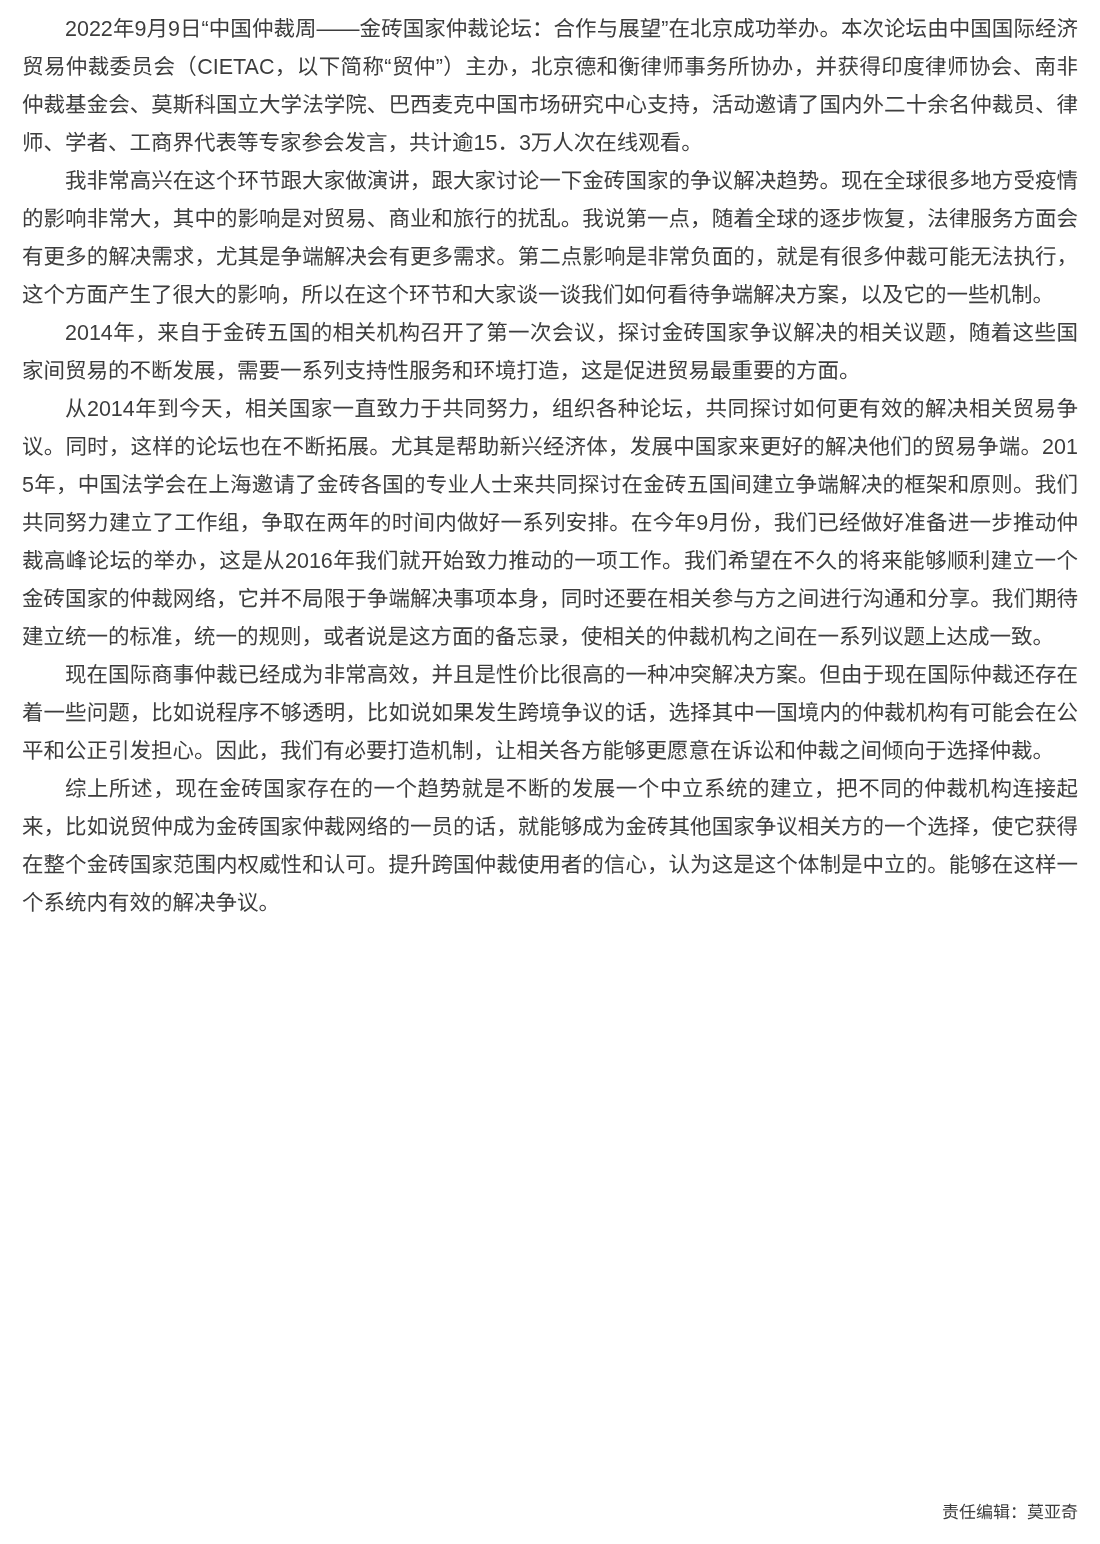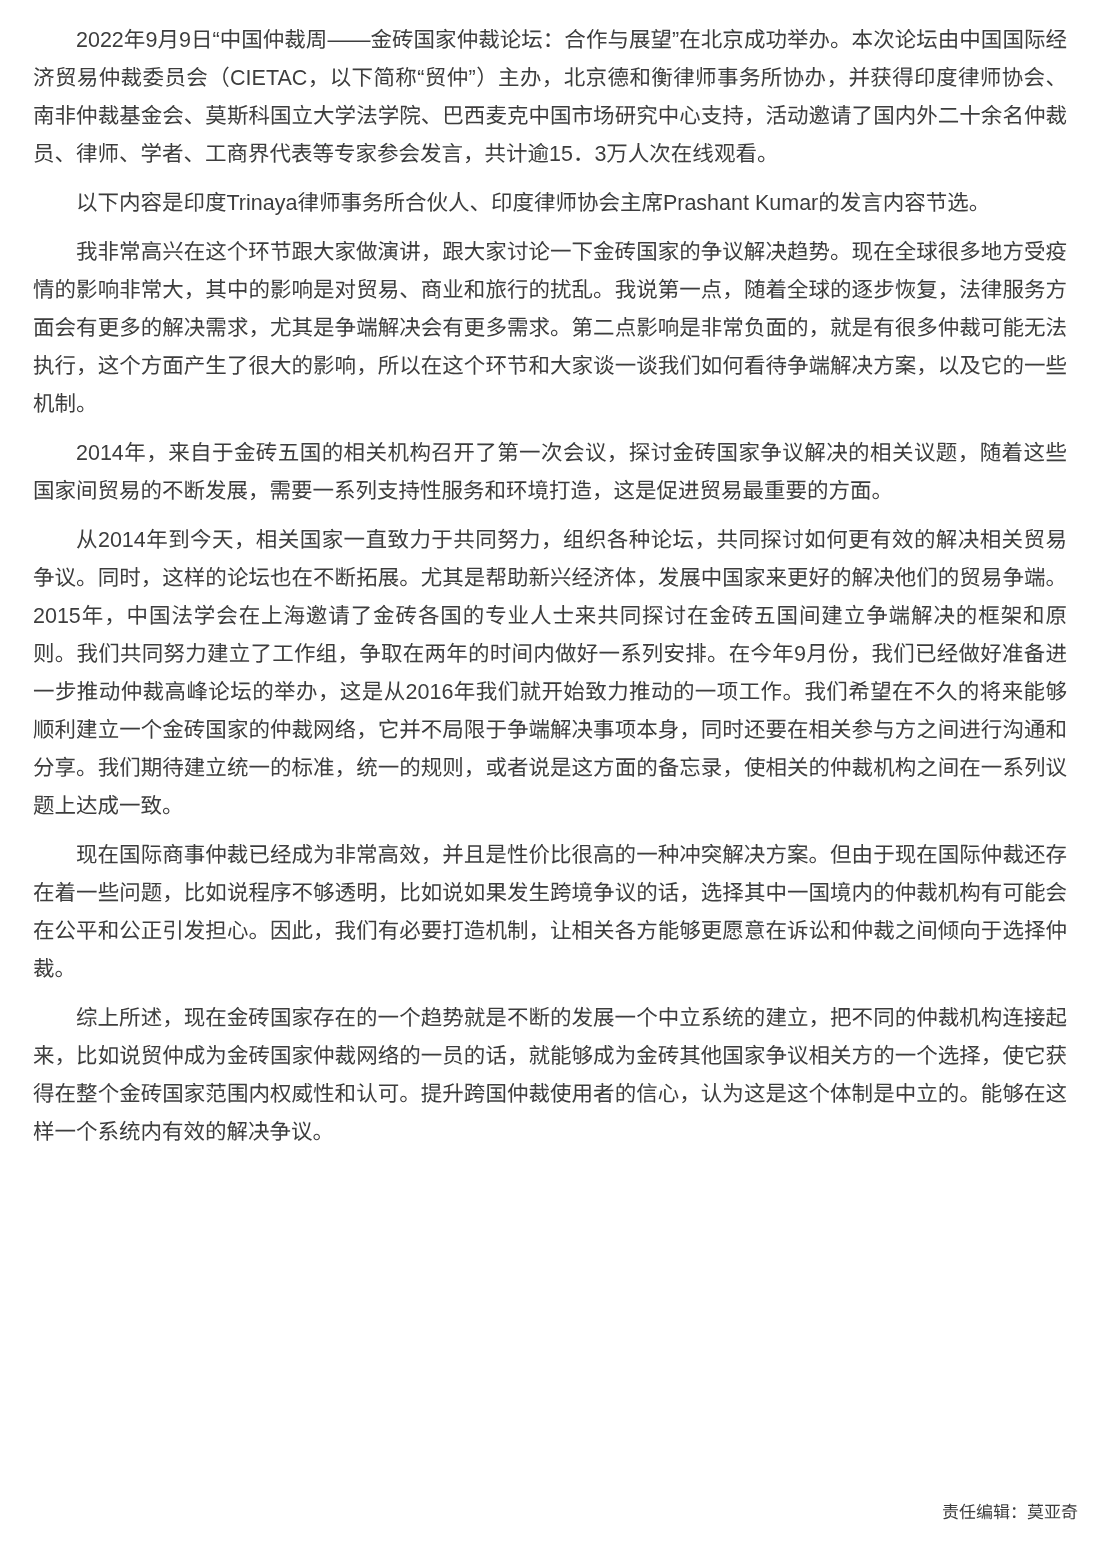--- a/index.html
+++ b/index.html
@@ -21,21 +21,21 @@
     height: 1544px;
     box-sizing: border-box;
     padding: 10px 22px 0 22px;
     position: relative;
     background: #ffffff;
   }
   .article {
     display: block;
   }
   .para {
-    margin: 11px;
+    margin: 0;
     padding: 0;
     text-indent: 2em;
     font-size: 21.5px;
     line-height: 38px;
     text-align: justify;
     text-justify: inter-ideograph;
     letter-spacing: 0;
     color: #3d3d3d;
     word-break: break-all;
   }
@@ -50,21 +50,20 @@
     white-space: nowrap;
     text-align: right;
   }
 </style>
 </head>
 <body>
 
 <div class="page">
   <article class="article">
     <p class="para">2022年9月9日“中国仲裁周——金砖国家仲裁论坛：合作与展望”在北京成功举办。本次论坛由中国国际经济贸易仲裁委员会（CIETAC，以下简称“贸仲”）主办，北京德和衡律师事务所协办，并获得印度律师协会、南非仲裁基金会、莫斯科国立大学法学院、巴西麦克中国市场研究中心支持，活动邀请了国内外二十余名仲裁员、律师、学者、工商界代表等专家参会发言，共计逾15．3万人次在线观看。</p>
-    <p class="para">以下内容是印度Trinaya律师事务所合伙人、印度律师协会主席Prashant Kumar的发言内容节选。</p>
     <p class="para">我非常高兴在这个环节跟大家做演讲，跟大家讨论一下金砖国家的争议解决趋势。现在全球很多地方受疫情的影响非常大，其中的影响是对贸易、商业和旅行的扰乱。我说第一点，随着全球的逐步恢复，法律服务方面会有更多的解决需求，尤其是争端解决会有更多需求。第二点影响是非常负面的，就是有很多仲裁可能无法执行，这个方面产生了很大的影响，所以在这个环节和大家谈一谈我们如何看待争端解决方案，以及它的一些机制。</p>
     <p class="para">2014年，来自于金砖五国的相关机构召开了第一次会议，探讨金砖国家争议解决的相关议题，随着这些国家间贸易的不断发展，需要一系列支持性服务和环境打造，这是促进贸易最重要的方面。</p>
     <p class="para">从2014年到今天，相关国家一直致力于共同努力，组织各种论坛，共同探讨如何更有效的解决相关贸易争议。同时，这样的论坛也在不断拓展。尤其是帮助新兴经济体，发展中国家来更好的解决他们的贸易争端。2015年，中国法学会在上海邀请了金砖各国的专业人士来共同探讨在金砖五国间建立争端解决的框架和原则。我们共同努力建立了工作组，争取在两年的时间内做好一系列安排。在今年9月份，我们已经做好准备进一步推动仲裁高峰论坛的举办，这是从2016年我们就开始致力推动的一项工作。我们希望在不久的将来能够顺利建立一个金砖国家的仲裁网络，它并不局限于争端解决事项本身，同时还要在相关参与方之间进行沟通和分享。我们期待建立统一的标准，统一的规则，或者说是这方面的备忘录，使相关的仲裁机构之间在一系列议题上达成一致。</p>
     <p class="para">现在国际商事仲裁已经成为非常高效，并且是性价比很高的一种冲突解决方案。但由于现在国际仲裁还存在着一些问题，比如说程序不够透明，比如说如果发生跨境争议的话，选择其中一国境内的仲裁机构有可能会在公平和公正引发担心。因此，我们有必要打造机制，让相关各方能够更愿意在诉讼和仲裁之间倾向于选择仲裁。</p>
     <p class="para">综上所述，现在金砖国家存在的一个趋势就是不断的发展一个中立系统的建立，把不同的仲裁机构连接起来，比如说贸仲成为金砖国家仲裁网络的一员的话，就能够成为金砖其他国家争议相关方的一个选择，使它获得在整个金砖国家范围内权威性和认可。提升跨国仲裁使用者的信心，认为这是这个体制是中立的。能够在这样一个系统内有效的解决争议。</p>
   </article>
 
   <div class="footer-line">责任编辑：莫亚奇</div>
 </div>
 

